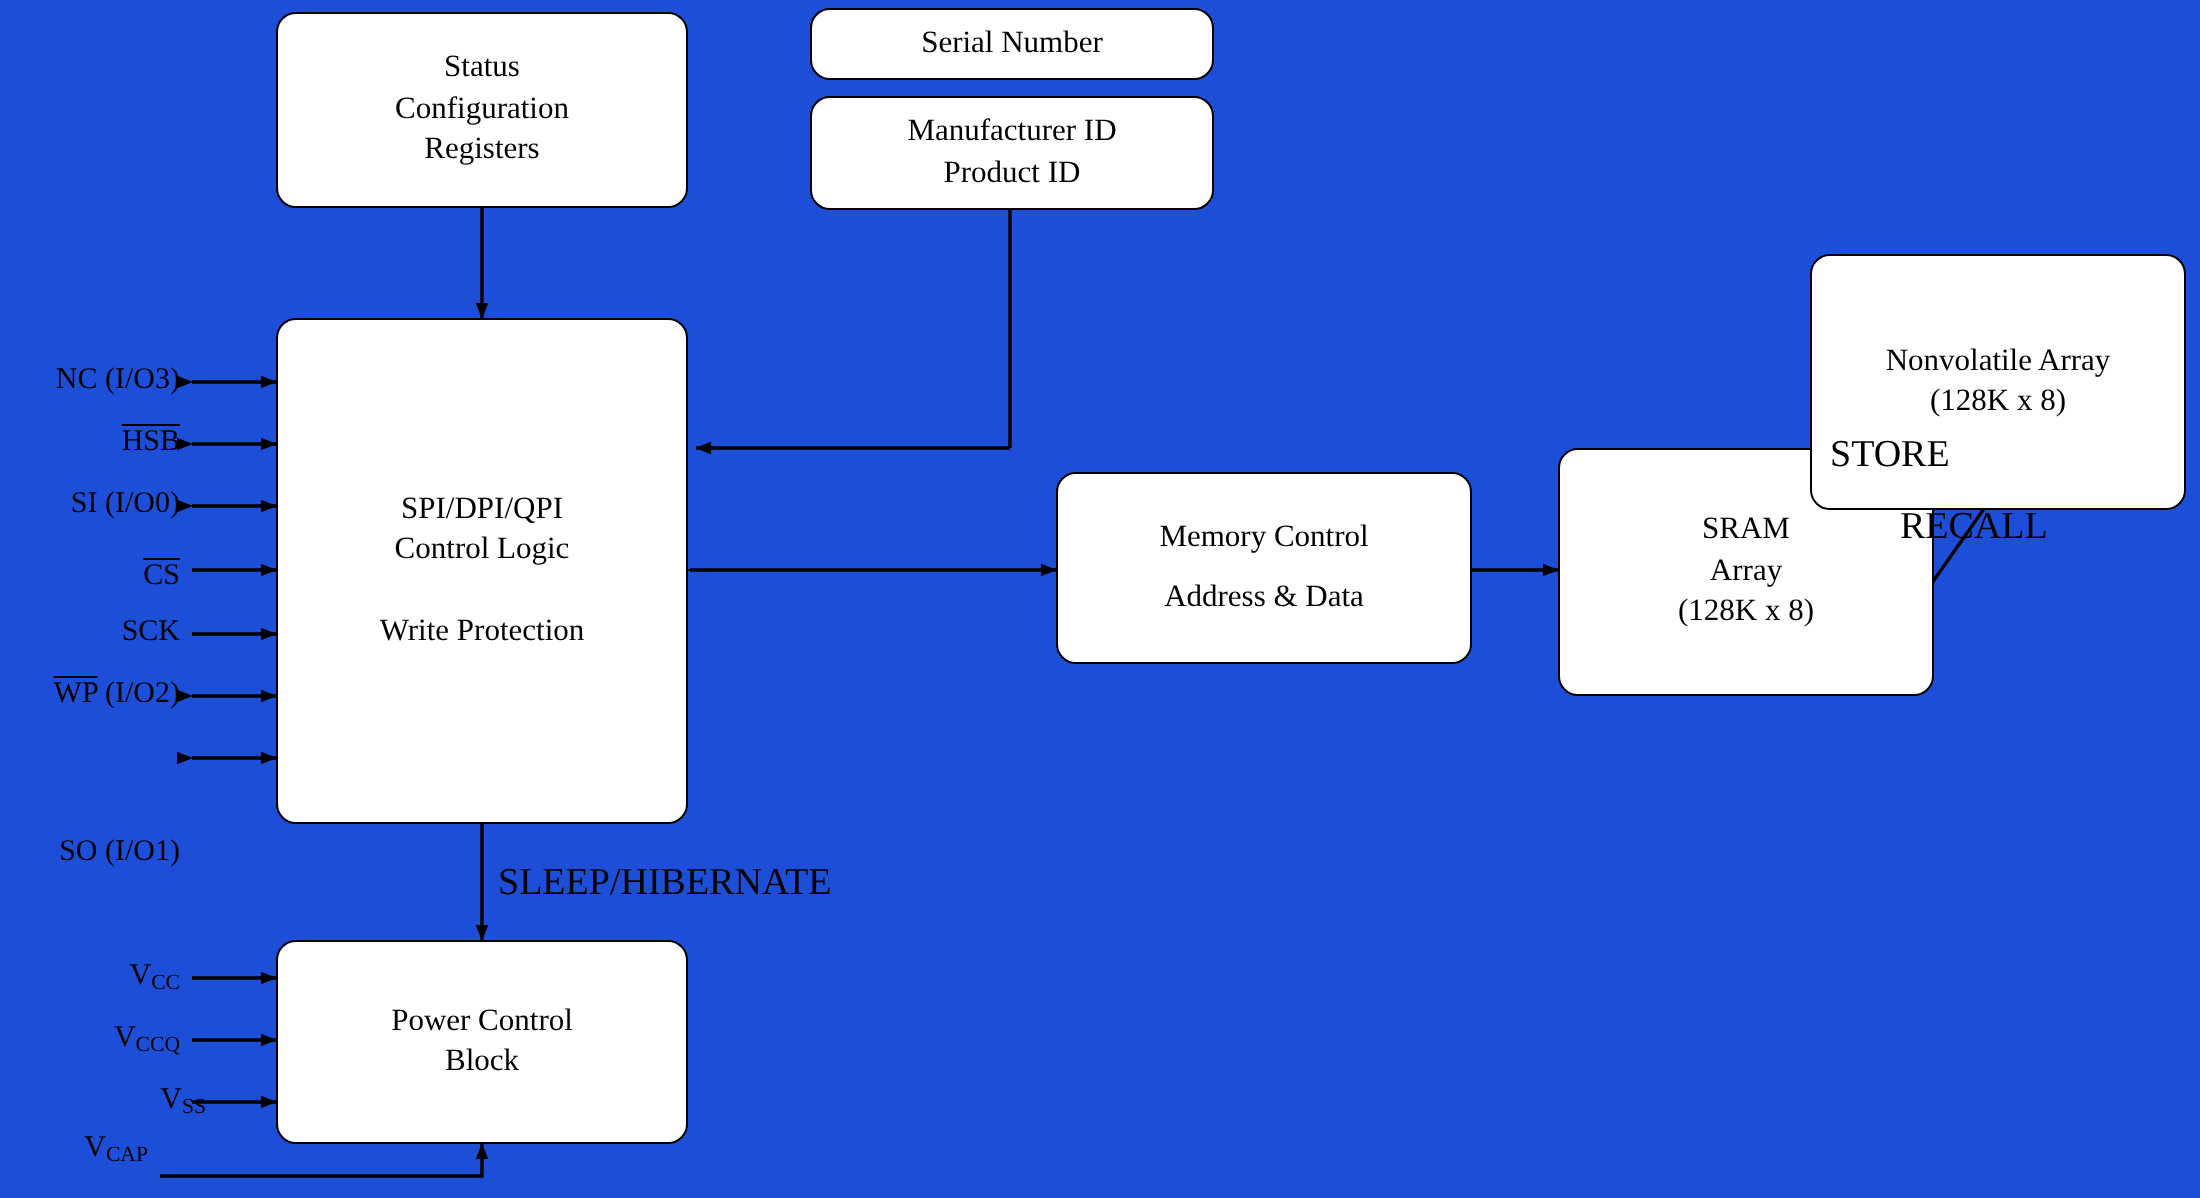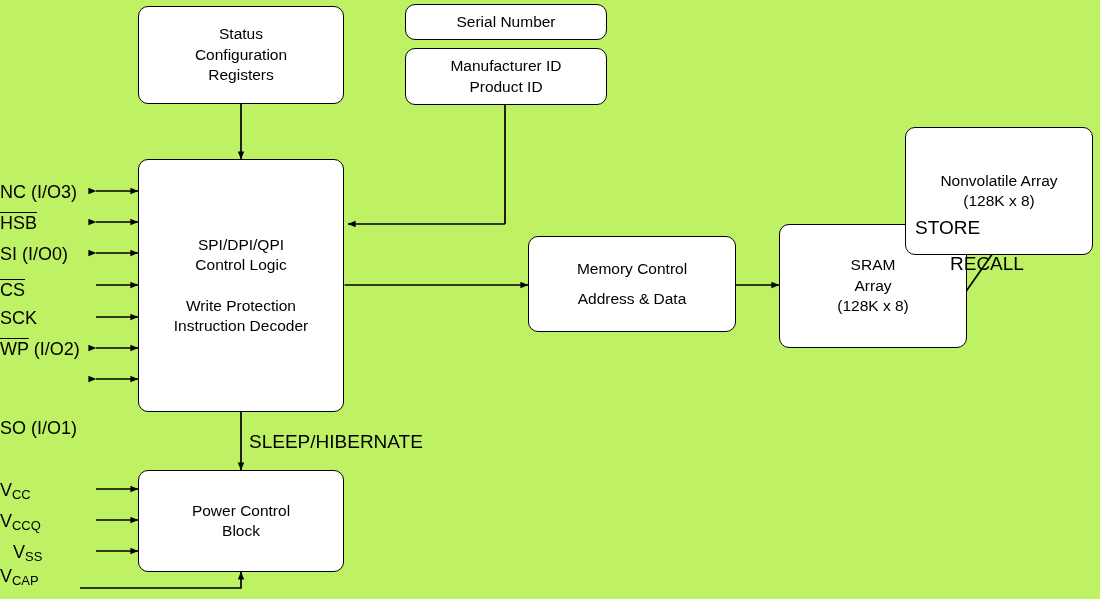--- a/index.html
+++ b/index.html
@@ -4,44 +4,45 @@
 <style>
   html, body {
     margin: 0;
     padding: 0;
     background: #ffffff;
   }
   #stage {
     position: relative;
     width: 1100px;
     height: 599px;
-    background: #bef264;
-    font-family: Liberation Sans, sans-serif;
+    background: #1d4ed8;
+    font-family: Liberation Serif, serif;
     color: #000000;
     overflow: hidden;
   }
   .box {
     position: absolute;
     border: 1.6px solid #000;
     border-radius: 10px;
     background: #fff;
     box-sizing: border-box;
     display: flex;
     flex-direction: column;
     align-items: center;
     justify-content: center;
     text-align: center;
     font-size: 15.5px;
     line-height: 1.32;
   }
   .box .line { display: block; white-space: nowrap; }
   .pinlabel {
     position: absolute;
-    font-size: 18px;
+    font-size: 15px;
     white-space: nowrap;
+    text-align: right;
   }
   .freetext {
     position: absolute;
     font-size: 19px;
     white-space: nowrap;
   }
   .ovl { text-decoration: overline; }
   sub { font-size: 0.72em; vertical-align: -0.25em; }
   svg.wires {
     position: absolute;
@@ -114,21 +115,20 @@
     <span class="line">Manufacturer ID</span>
     <span class="line">Product ID</span>
   </div>
 
   <div class="box" style="left:138px; top:159px; width:206px; height:253px;">
     <span class="line">SPI/DPI/QPI</span>
     <span class="line">Control Logic</span>
     <span class="gap"></span>
     <span class="gap"></span>
     <span class="line">Write Protection</span>
-    <span class="line">Instruction Decoder</span>
   </div>
 
   <div class="box" style="left:528px; top:236px; width:208px; height:96px;">
     <span class="line">Memory Control</span>
     <span class="gap"></span>
     <span class="line">Address &amp; Data</span>
   </div>
 
   <div class="box" style="left:779px; top:224px; width:188px; height:124px;">
     <span class="line">SRAM</span>

